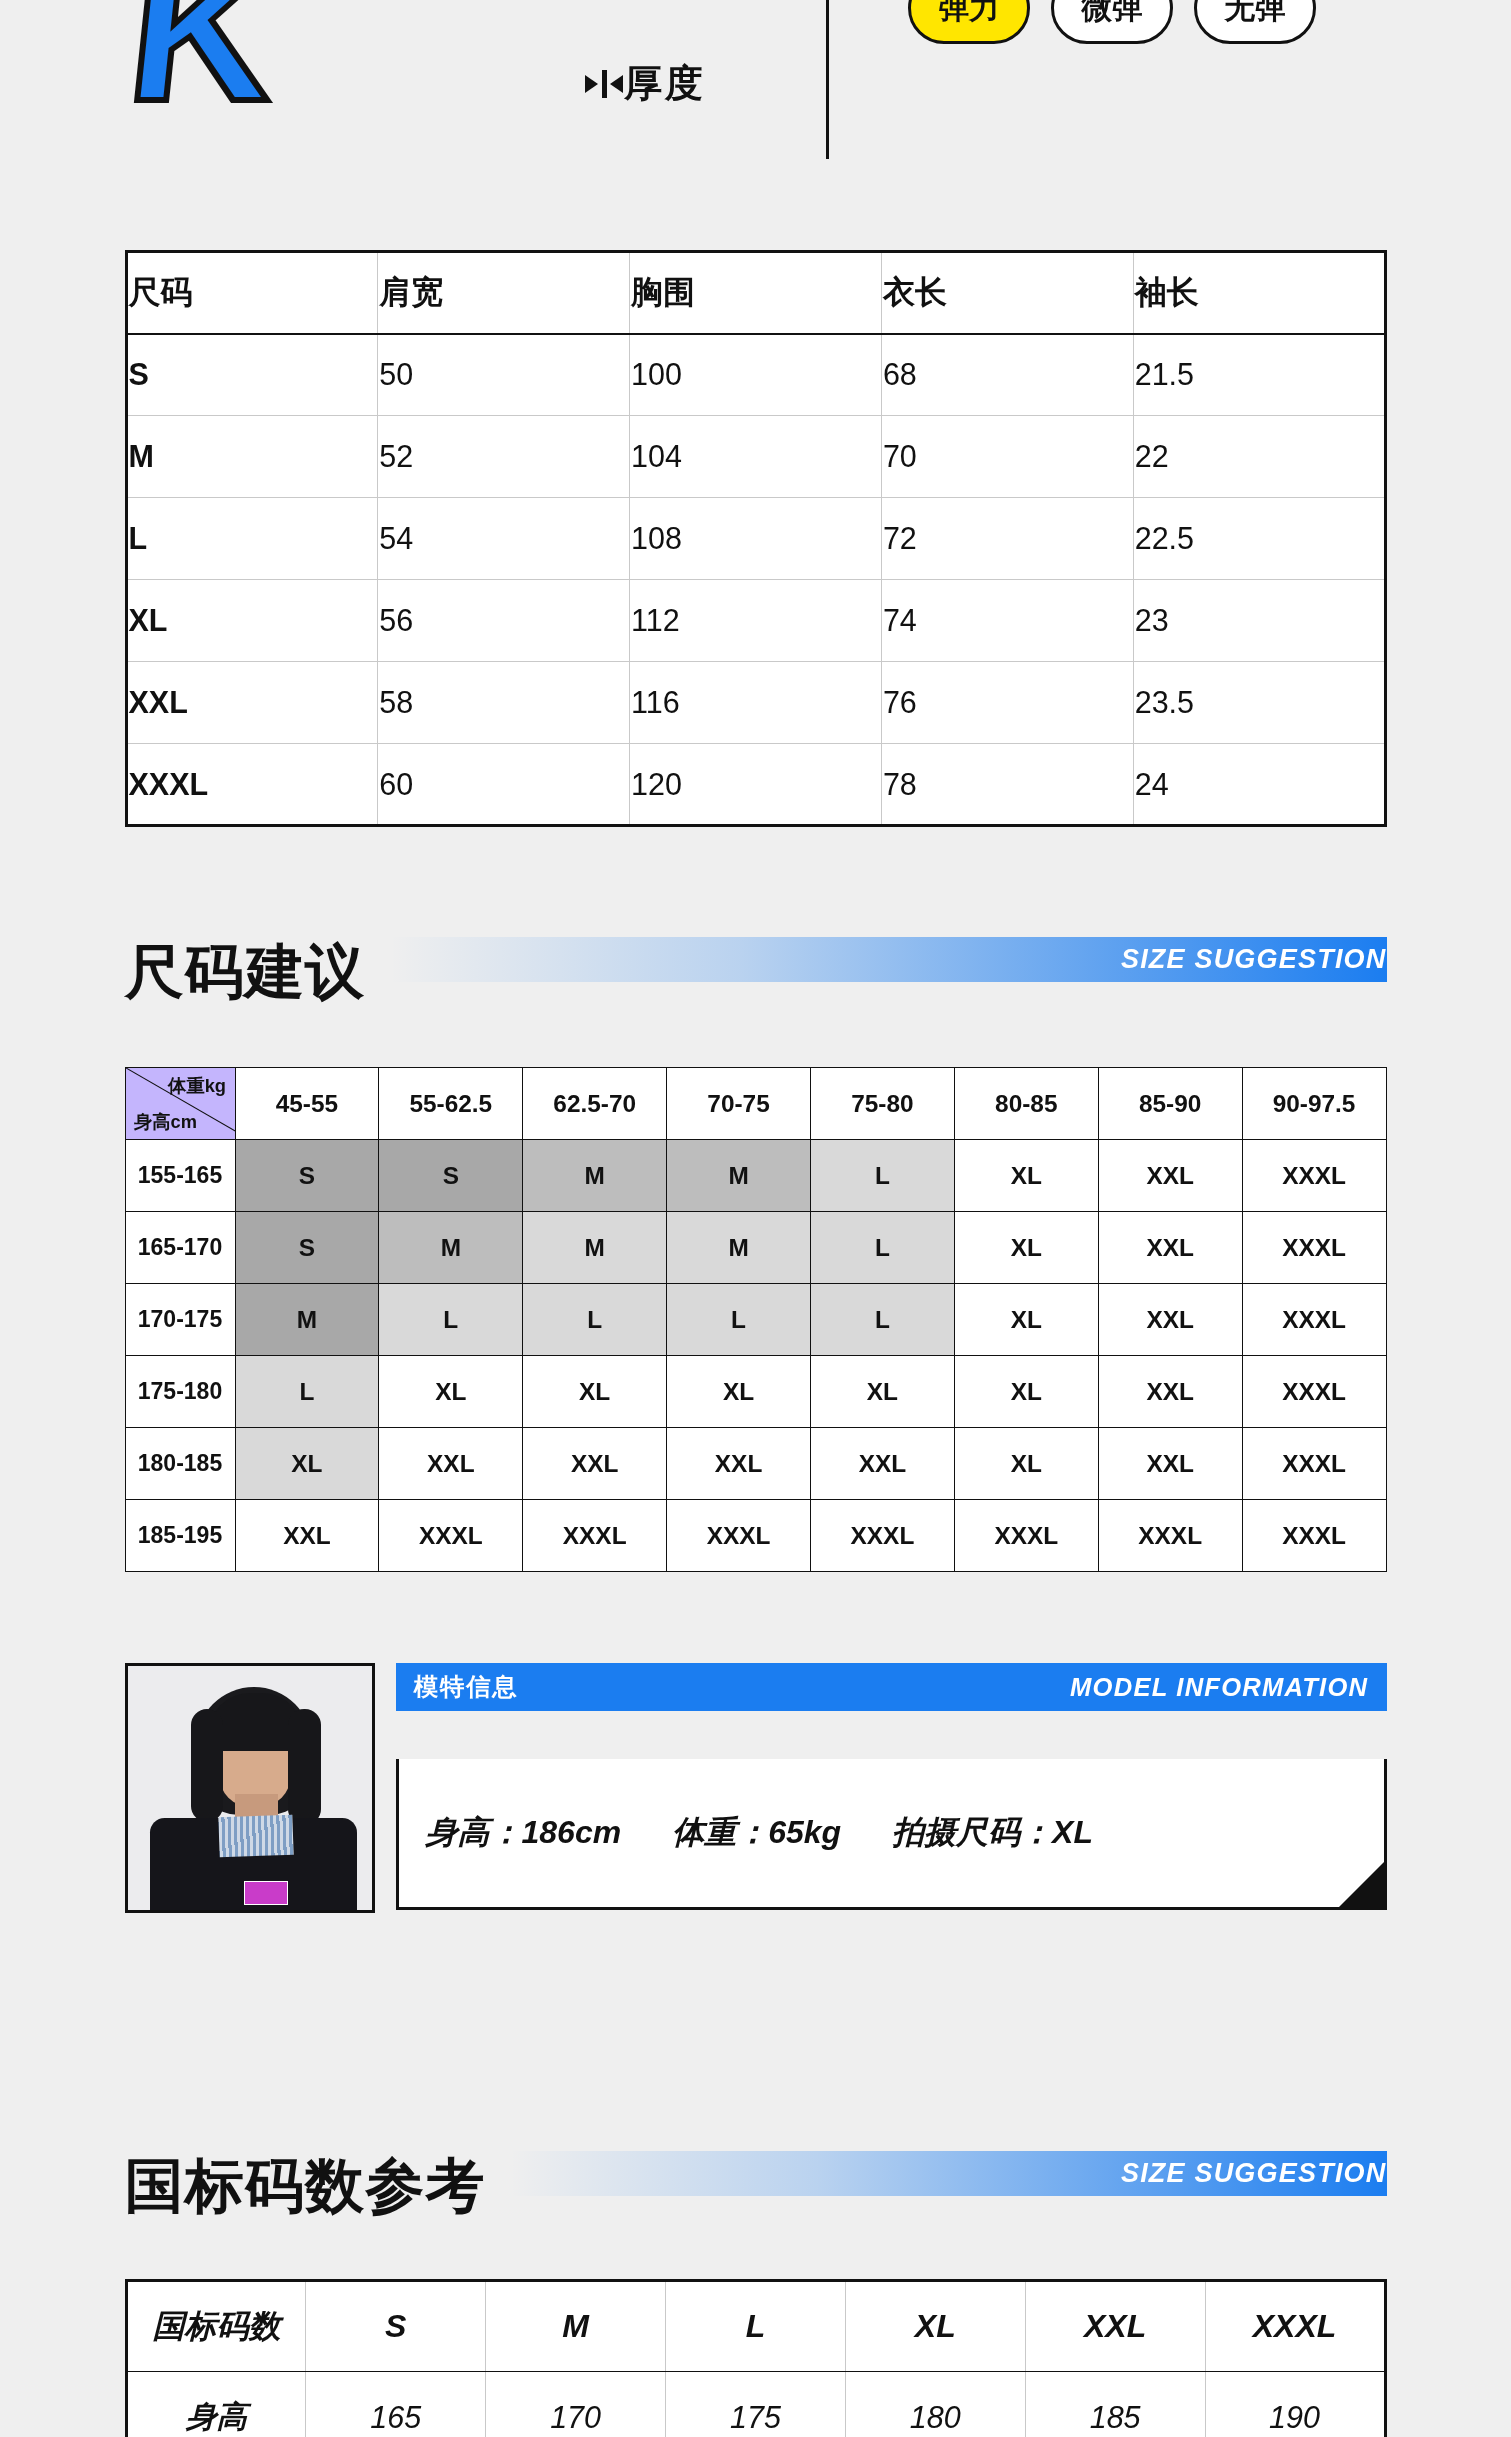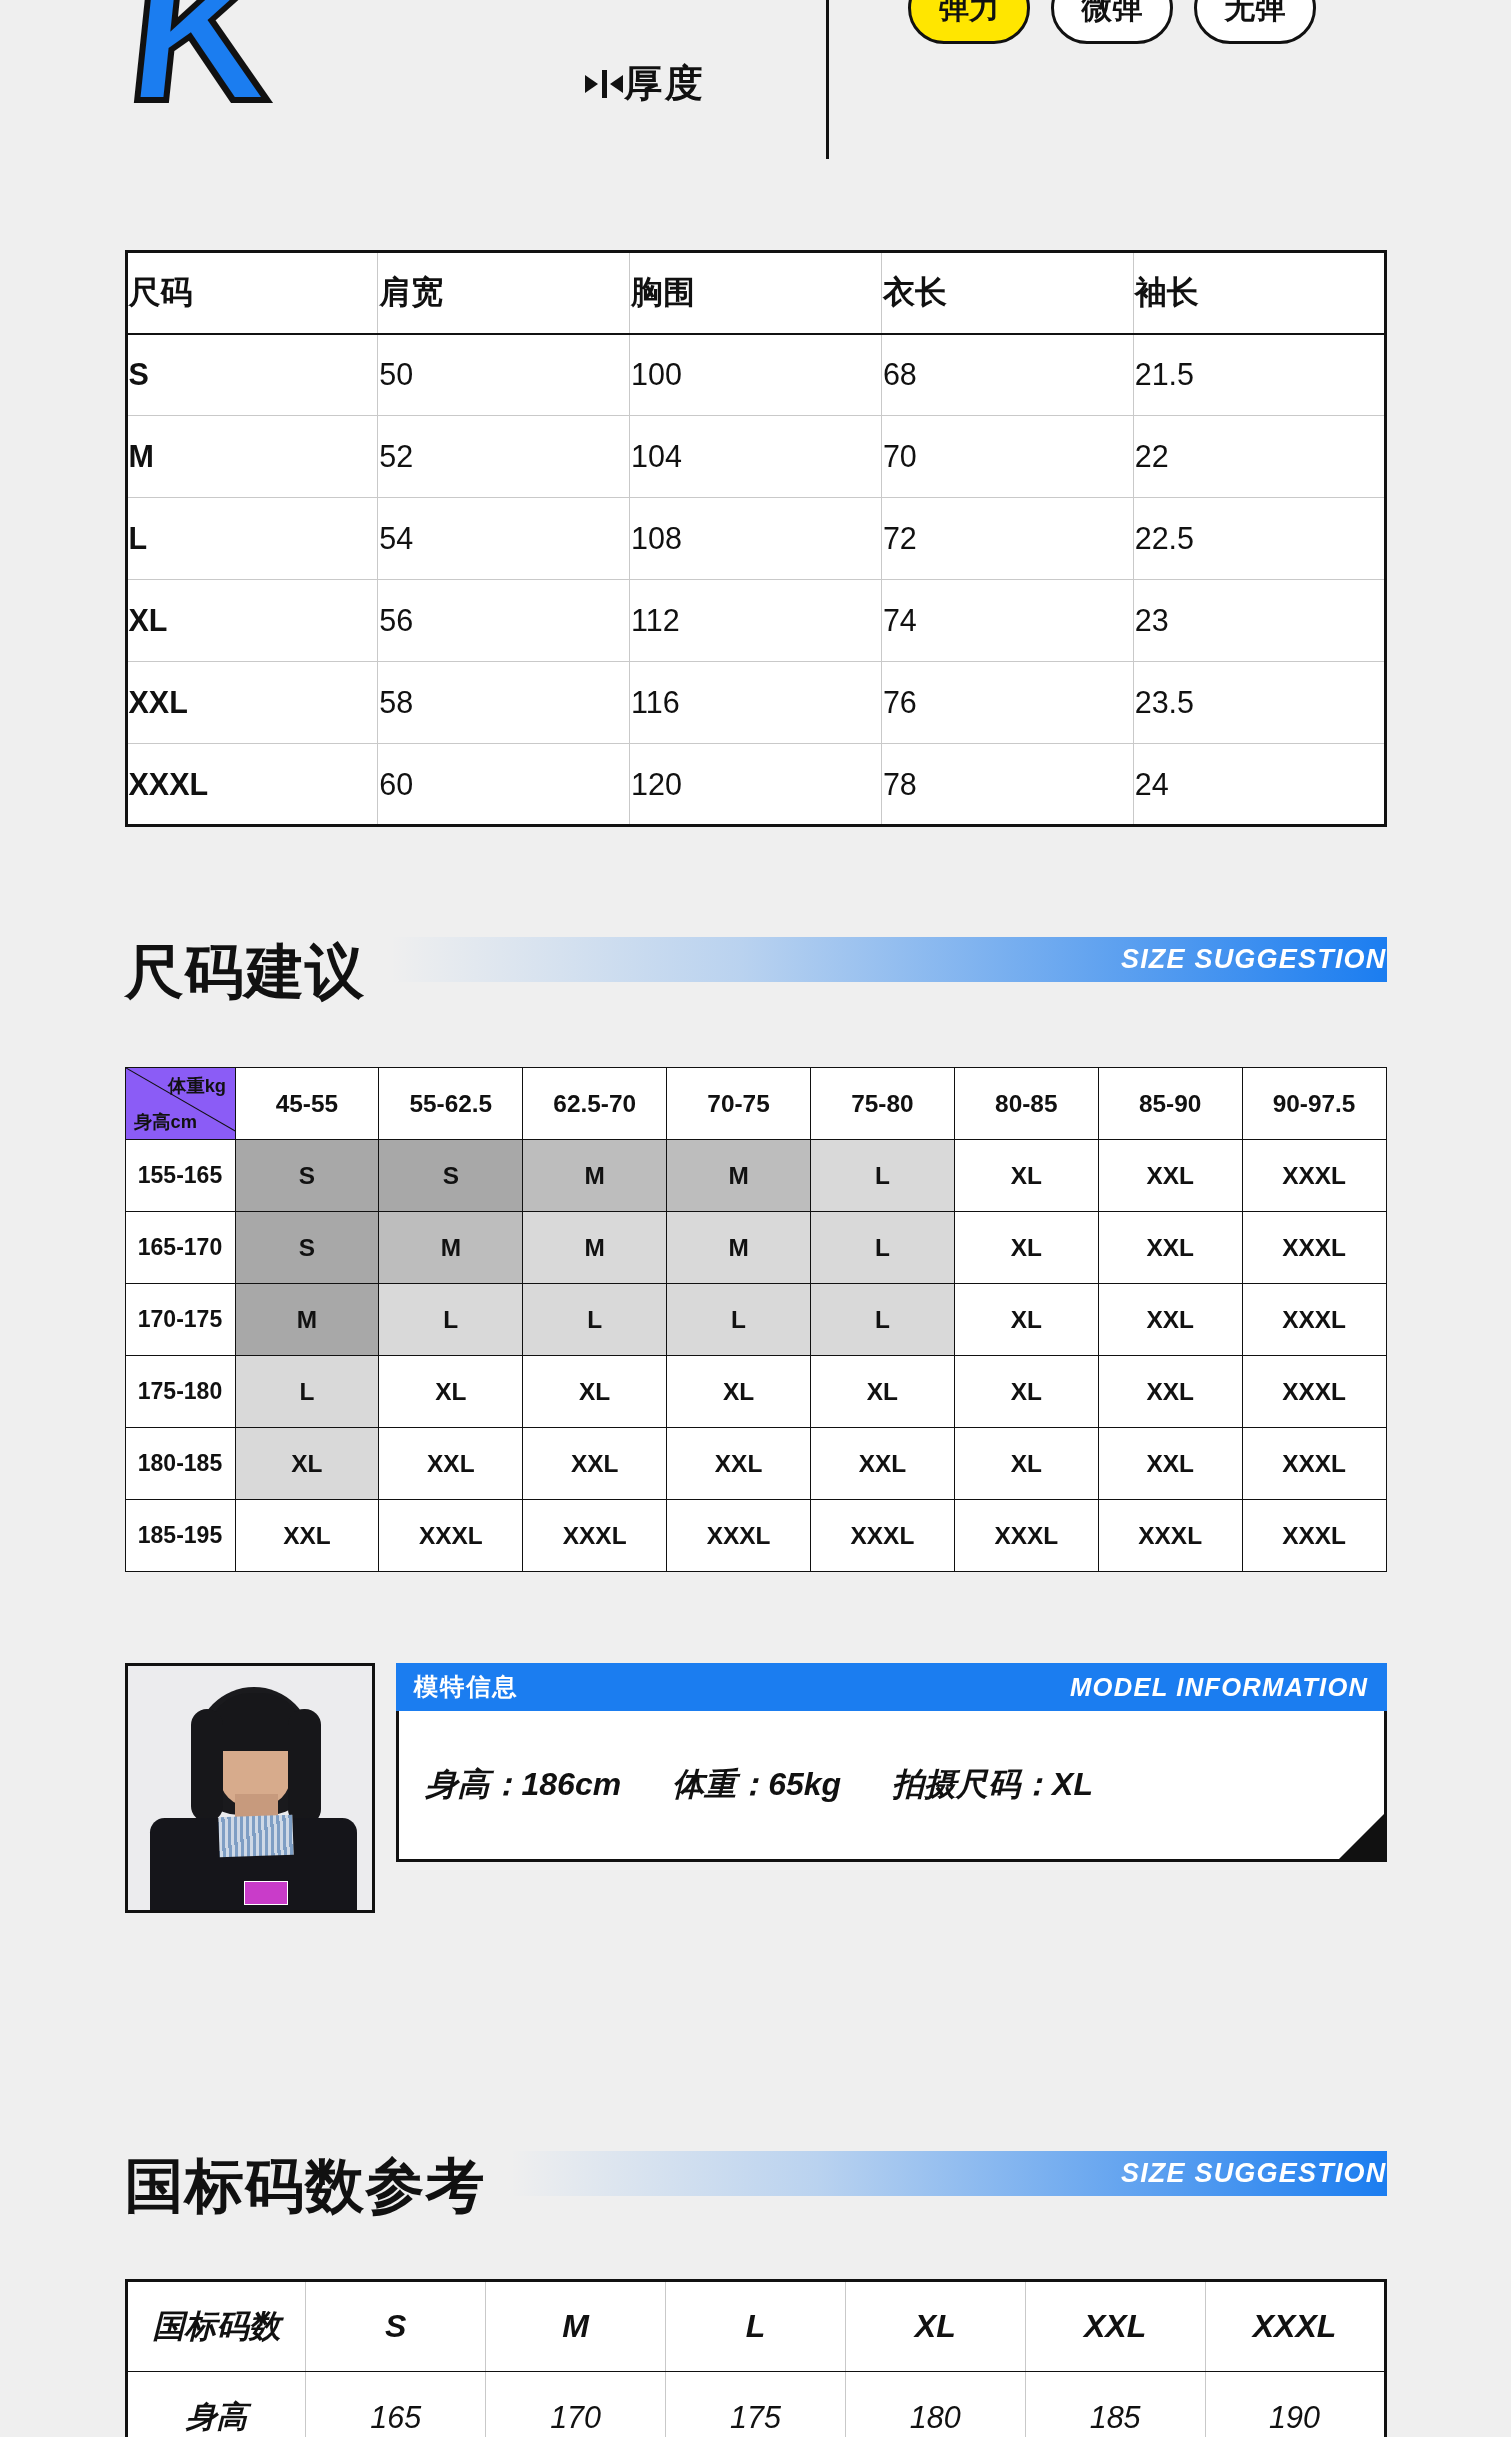--- a/index.html
+++ b/index.html
@@ -193,21 +193,21 @@
   table.matrix td.lv1 { background: #d9d9d9; }
   table.matrix td.lv2 { background: #bdbdbd; }
   table.matrix td.lv3 { background: #a8a8a8; }
   table.matrix td.rowhead, table.matrix th.rowhead {
     font-size: 23px;
     font-weight: 700;
     background: #fff;
   }
   .corner-cell {
     position: relative;
-    background: #8b5cf6;
+    background: #c4b5fd;
     width: 110px;
     padding-left: 40px;
   }
   .corner-cell .wkg {
     position: absolute;
     right: 8.5px; top: 4.9px;
     font-size: 18.3px;
     font-weight: 700;
   }
   .corner-cell .hcm {
@@ -284,20 +284,21 @@
   .mp-badge {
     position:absolute; left:116px; top:215px; width:44px; height:24.4px;
     background:#c93cc9; border:1.8px solid #fff;
   }
 
   .model-right {
     flex: 1;
     margin-left: 21px;
     display: flex;
     flex-direction: column;
+    gap: 48px;
   }
   .model-bar {
     height: 48px;
     background: #1b7df0;
     display: flex;
     align-items: center;
     justify-content: space-between;
     padding: 0 18.3px;
   }
   .model-bar .cn {

